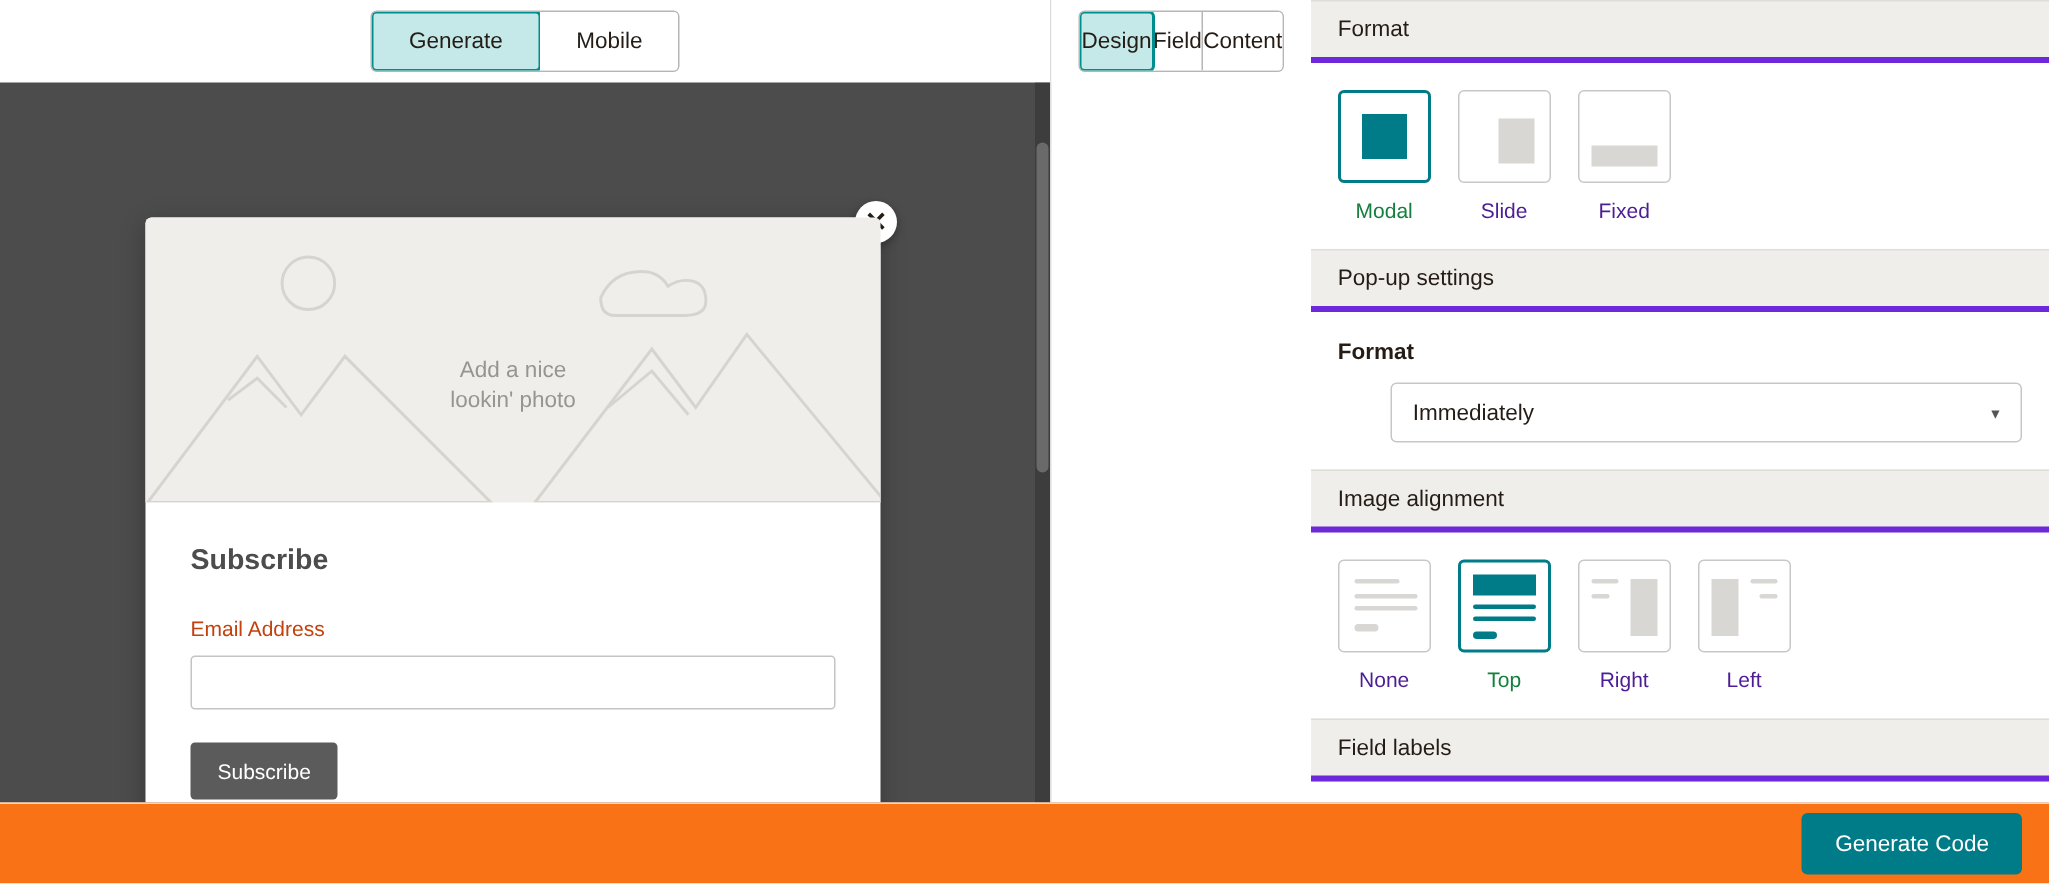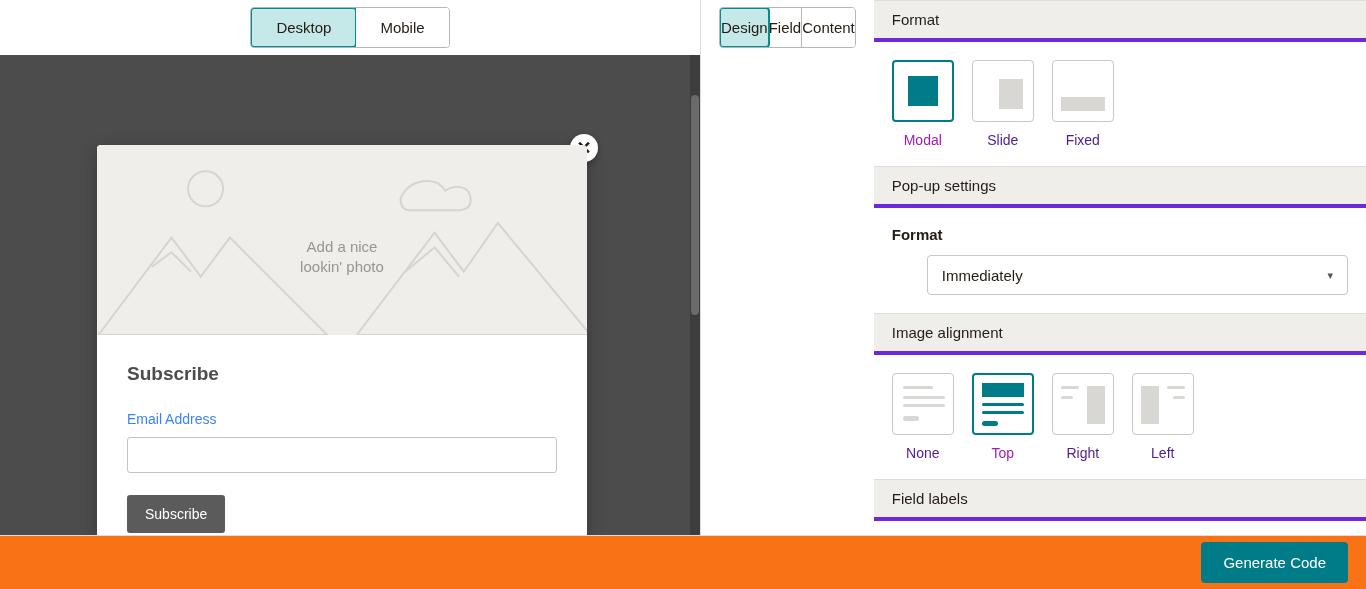--- a/index.html
+++ b/index.html
@@ -118,21 +118,21 @@
     padding: 28px 30px 20px;
   }
   .popup-title {
     font-size: 19px;
     font-weight: bold;
     color: #4c4c4c;
     margin-bottom: 26px;
   }
   .popup-label {
     font-size: 14px;
-    color: #3b82f6;
+    color: #c2410c;
     margin-bottom: 10px;
     font-weight: 500;
   }
   .popup-input {
     width: 100%;
     height: 36px;
     border: 1px solid #c4c4c4;
     border-radius: 3px;
     padding: 0 10px;
     font-size: 14px;
@@ -212,21 +212,21 @@
   .option-thumb {
     width: 62px;
     height: 62px;
     border: 1px solid #c9c7c5;
     border-radius: 4px;
     position: relative;
     background: #fff;
   }
   .option-item.active .option-thumb { border: 2px solid #007c89; }
   .option-label { font-size: 14px; color: #4c1d95; }
-  .option-item.active .option-label { color: #a21caf; }
+  .option-item.active .option-label { color: #15803d; }
 
   
   .thumb-modal-inner { position: absolute; top: 14px; left: 14px; right: 14px; bottom: 14px; background: #007c89; }
   .thumb-slide-inner { position: absolute; bottom: 12px; right: 10px; width: 24px; height: 30px; background: #d9d7d4; }
   .thumb-fixed-inner { position: absolute; bottom: 10px; left: 8px; right: 8px; height: 14px; background: #d9d7d4; }
 
   .field-label { font-size: 15px; font-weight: 600; margin-bottom: 12px; color: #241c15; }
   .select-wrap {
     position: relative;
     padding-left: 35px;
@@ -290,21 +290,21 @@
   }
 </style>
 </head>
 <body>
 
 <div class="top-row">
 
   <div class="left-col">
     <div class="device-toggle-bar">
       <div class="segmented">
-        <button class="active">Desktop</button>
+        <button class="active">Generate</button>
         <button>Mobile</button>
       </div>
     </div>
 
     <div class="preview-area">
       <div class="preview-scroll-track"></div>
 
       <div class="popup">
         <button class="popup-close">
           <span>✕</span>

